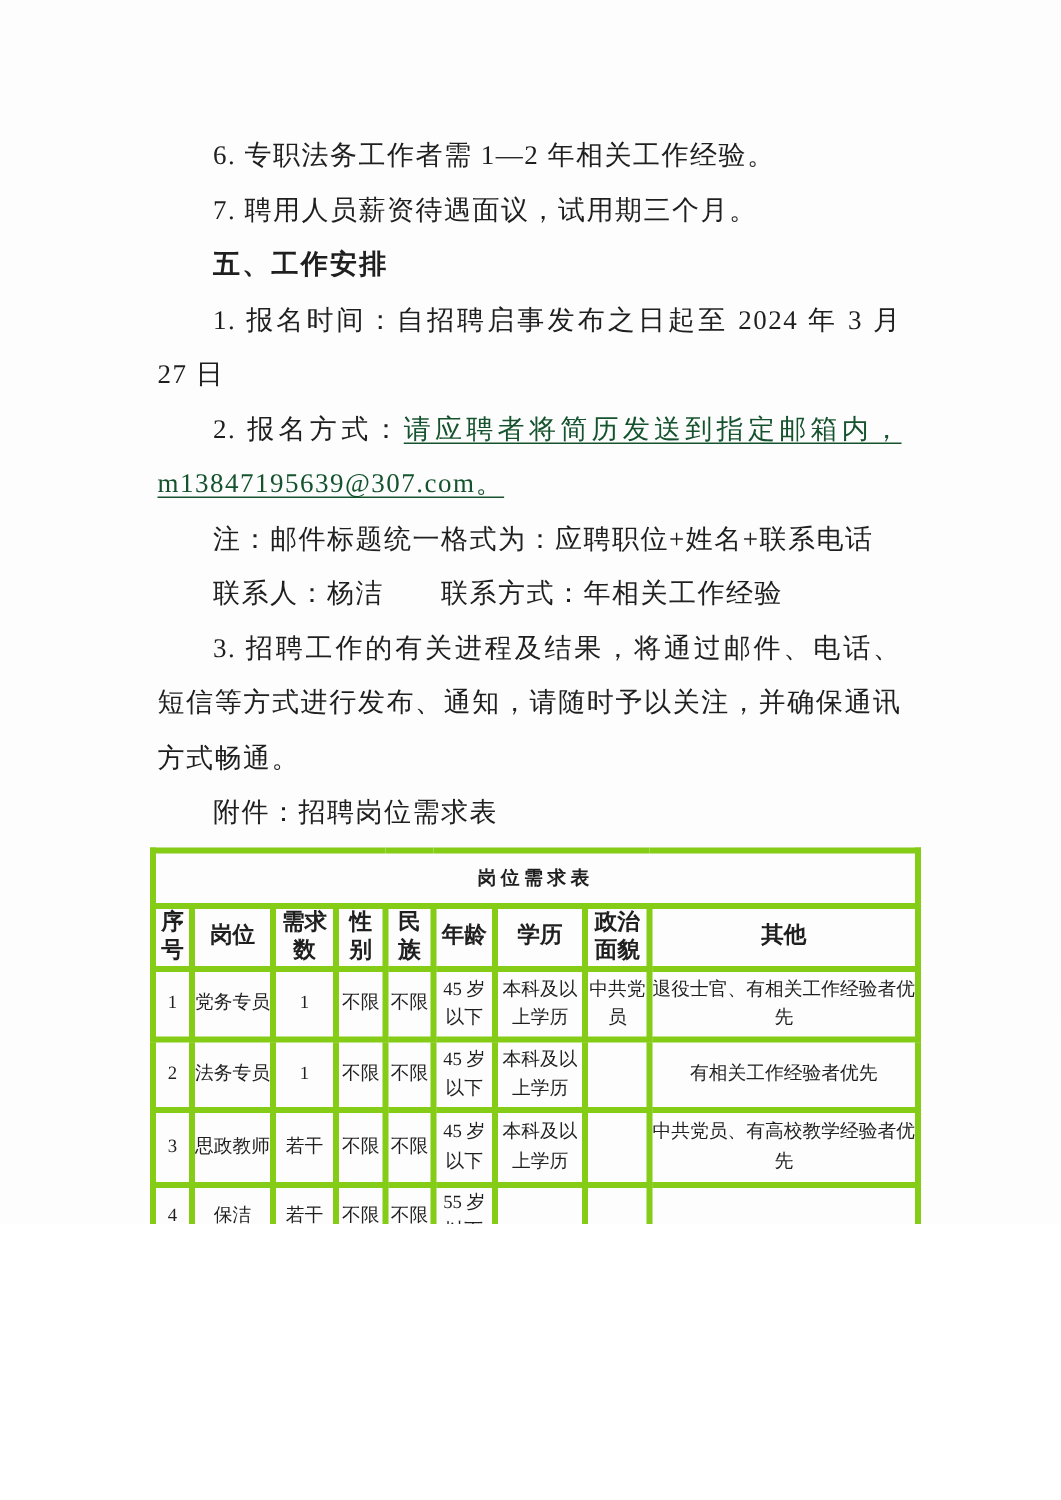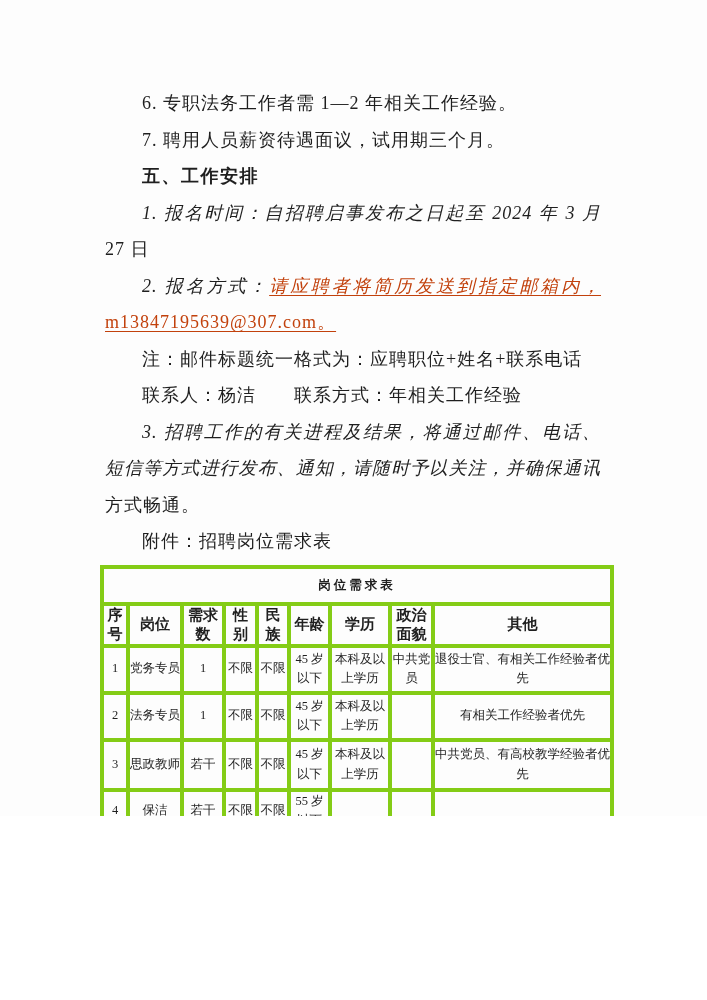--- a/index.html
+++ b/index.html
@@ -7,23 +7,23 @@
     position:relative; width:707px; height:816px;
     background:#fdfdfd; color:#1f1f1f; overflow:hidden;
     font-family:"Liberation Serif","DejaVu Serif",serif;
   }
   .content {
     position:absolute; left:105px; top:85px; width:496px;
     font-size:18px; letter-spacing:1px;
   }
   .ln { height:36.5px; line-height:36.5px; white-space:pre-wrap; }
   .indent { padding-left:37px; }
-  .fill { text-align:justify; text-align-last:justify;font-style:italic; }
+  .fill { text-align:justify; text-align-last:justify; }
   .hd { font-weight:700; letter-spacing:1.5px; }
-  .lnk { color:#c2410c; text-decoration:underline; text-underline-offset:3px; cursor:pointer;margin-top:12px; }
+  .lnk { color:#14532d; text-decoration:underline; text-underline-offset:3px; cursor:pointer;margin-top:12px; }
   .tablewrap { position:absolute; left:100px; top:565px; }
   table.req { border-collapse:collapse; table-layout:fixed; width:510px; background:#fdfdfd; }
   table.req td {
     border:4px solid #84cc16; text-align:center; vertical-align:middle;
     font-size:12.5px; padding:0; line-height:1.55; overflow:hidden;
     word-break:break-all;
   }
   td.title-cell { font-size:20px; font-weight:700; letter-spacing:3px; }
   tr.head-row td { font-size:15px; font-weight:700; line-height:1.25; letter-spacing:0; }
   td.other { text-align:left; padding:0 3px 0 6px; font-size:11.5px; letter-spacing:0; }

